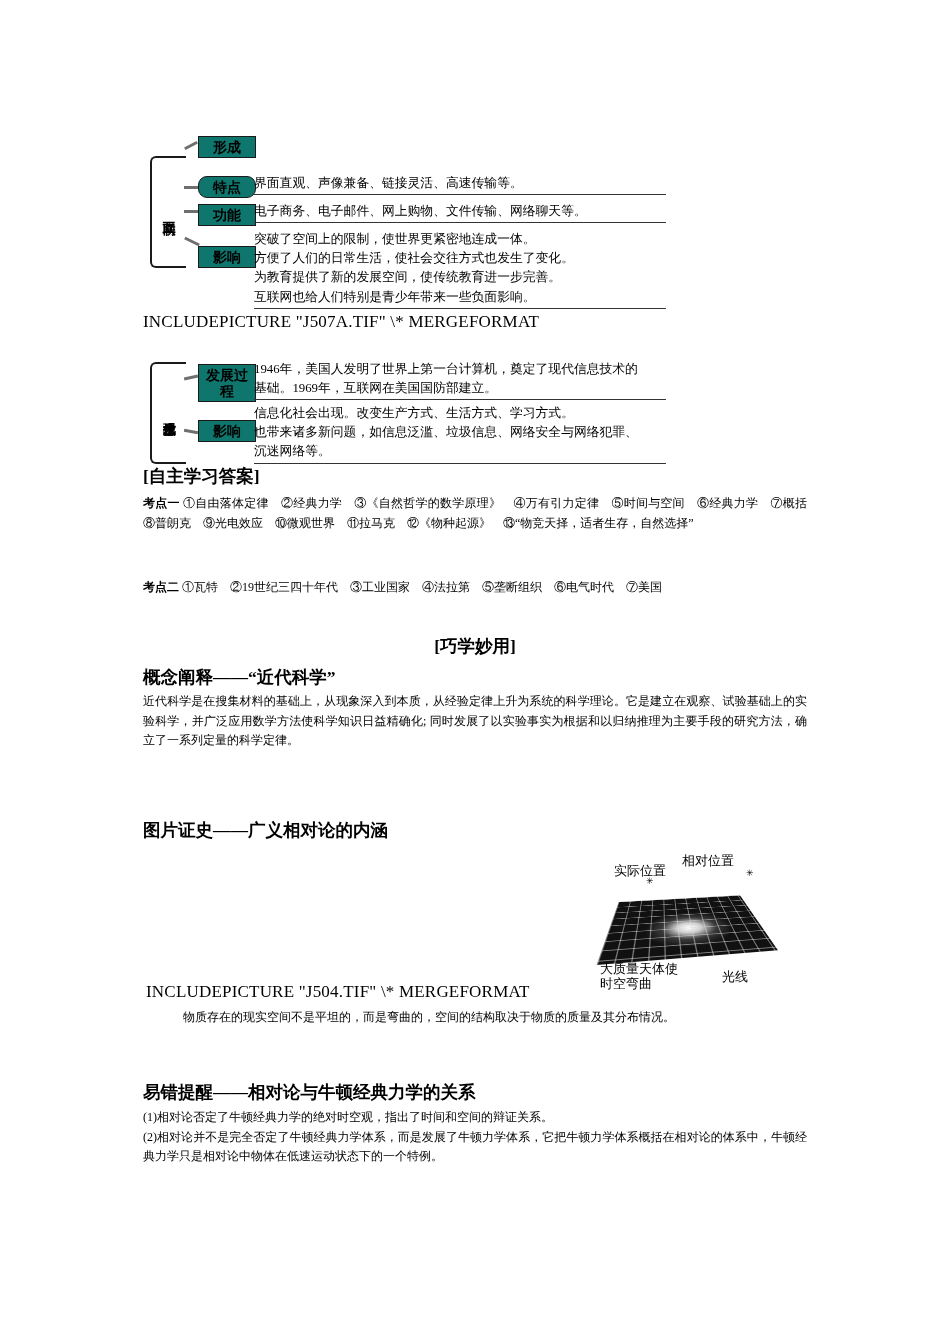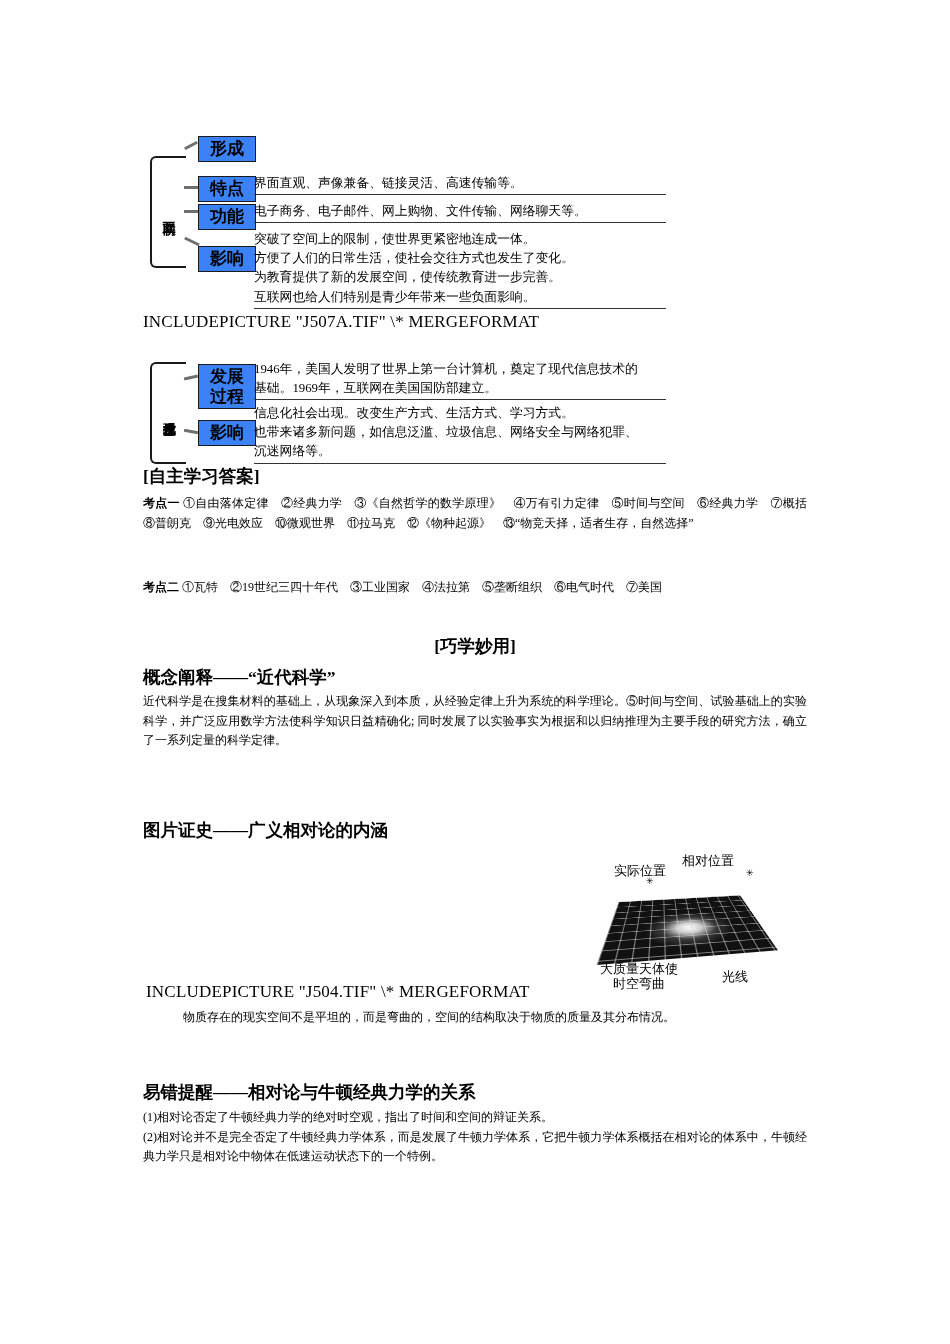--- a/index.html
+++ b/index.html
@@ -15,26 +15,26 @@
   .d1-brace{
     position:absolute;left:0;top:38px;width:34px;height:108px;
     border:2px solid #1a1a1a;border-right:none;border-radius:6px 0 0 6px;
     display:flex;align-items:center;justify-content:center;
   }
   .d1-brace span{
     writing-mode:vertical-rl;text-orientation:upright;
     font-size:13px;letter-spacing:1px;line-height:1.05;font-weight:600;
   }
   .tagbox{
-    position:absolute;border:1px solid #1a1a1a;background:#3b82f6;
-    font-size:17px;text-align:center;padding:2px 5px;line-height:1.15;
+    position:absolute;border:1px solid #1a1a1a;background:#0f766e;
+    font-size:14px;text-align:center;padding:2px 5px;line-height:1.15;
     font-family:"Liberation Sans","DejaVu Sans",sans-serif;font-weight:600;
   }
   .d1-t1{left:48px;top:18px;width:46px;}
-  .d1-t2{left:48px;top:58px;width:46px;}
+  .d1-t2{left:48px;top:58px;width:46px;border-radius:9px;}
   .d1-t3{left:48px;top:86px;width:46px;}
   .d1-t4{left:48px;top:128px;width:46px;}
   .line-block{
     position:absolute;font-size:12.8px;line-height:1.5;
     border-bottom:1px solid #333;padding-bottom:1px;
   }
   .d1-b1{left:104px;top:2px;width:412px;}
   .d1-b2{left:104px;top:56px;width:412px;}
   .d1-b3{left:104px;top:84px;width:412px;}
   .d1-b4{left:104px;top:112px;width:412px;}
@@ -90,21 +90,21 @@
   }
   .grid-surface:before{
     content:"";position:absolute;inset:0;
     background-image:
       repeating-linear-gradient(to right, rgba(220,220,220,.55) 0 1px, transparent 1px 13px),
       repeating-linear-gradient(to bottom, rgba(220,220,220,.55) 0 1px, transparent 1px 11px);
   }
   .lbl{position:absolute;font-size:13px;font-family:"Liberation Sans","DejaVu Sans",sans-serif;color:#000;white-space:nowrap;}
   .lbl-a{left:14px;top:0px;}
   .lbl-b{left:82px;top:-10px;}
-  .lbl-c{left:0px;top:100px;text-align:center;line-height:1.15;}
+  .lbl-c{left:0px;top:100px;line-height:1.15;}
   .lbl-d{left:122px;top:106px;}
   .star{position:absolute;color:#000;font-size:9px;}
   .st1{left:46px;top:14px;}
   .st2{left:146px;top:6px;}
 </style>
 </head>
 <body>
 
 <div class="page">
 
@@ -151,21 +151,21 @@
   </div>
 
   <div class="blk" style="left:143px;top:578px;">
     <span class="bold">考点二</span>
     <span>①瓦特　②19世纪三四十年代　③工业国家　④法拉第　⑤垄断组织　⑥电气时代　⑦美国</span>
   </div>
 
   <div class="t bold" style="left:0;top:632px;width:950px;text-align:center;">[巧学妙用]</div>
 
   <div class="sec-title" style="left:143px;top:665px;">概念阐释——“近代科学”</div>
-  <div class="blk" style="left:143px;top:692px;">近代科学是在搜集材料的基础上，从现象深入到本质，从经验定律上升为系统的科学理论。⑤时间与空间、试验基础上的实验科学，并广泛应用数学方法使科学知识日益精确化; 同时发展了以实验事实为根据和以归纳推理为主要手段的研究方法，确立了一系列定量的科学定律。</div>
+  <div class="blk" style="left:143px;top:692px;">近代科学是在搜集材料的基础上，从现象深入到本质，从经验定律上升为系统的科学理论。它是建立在观察、试验基础上的实验科学，并广泛应用数学方法使科学知识日益精确化; 同时发展了以实验事实为根据和以归纳推理为主要手段的研究方法，确立了一系列定量的科学定律。</div>
 
   <div class="sec-title" style="left:143px;top:818px;">图片证史——广义相对论的内涵</div>
 
   <div class="relimg">
     <div class="grid-surface"></div>
     <div class="star st1">✳</div>
     <div class="star st2">✳</div>
     <div class="lbl lbl-a">实际位置</div>
     <div class="lbl lbl-b">相对位置</div>
     <div class="lbl lbl-c">大质量天体使<br>时空弯曲</div>

